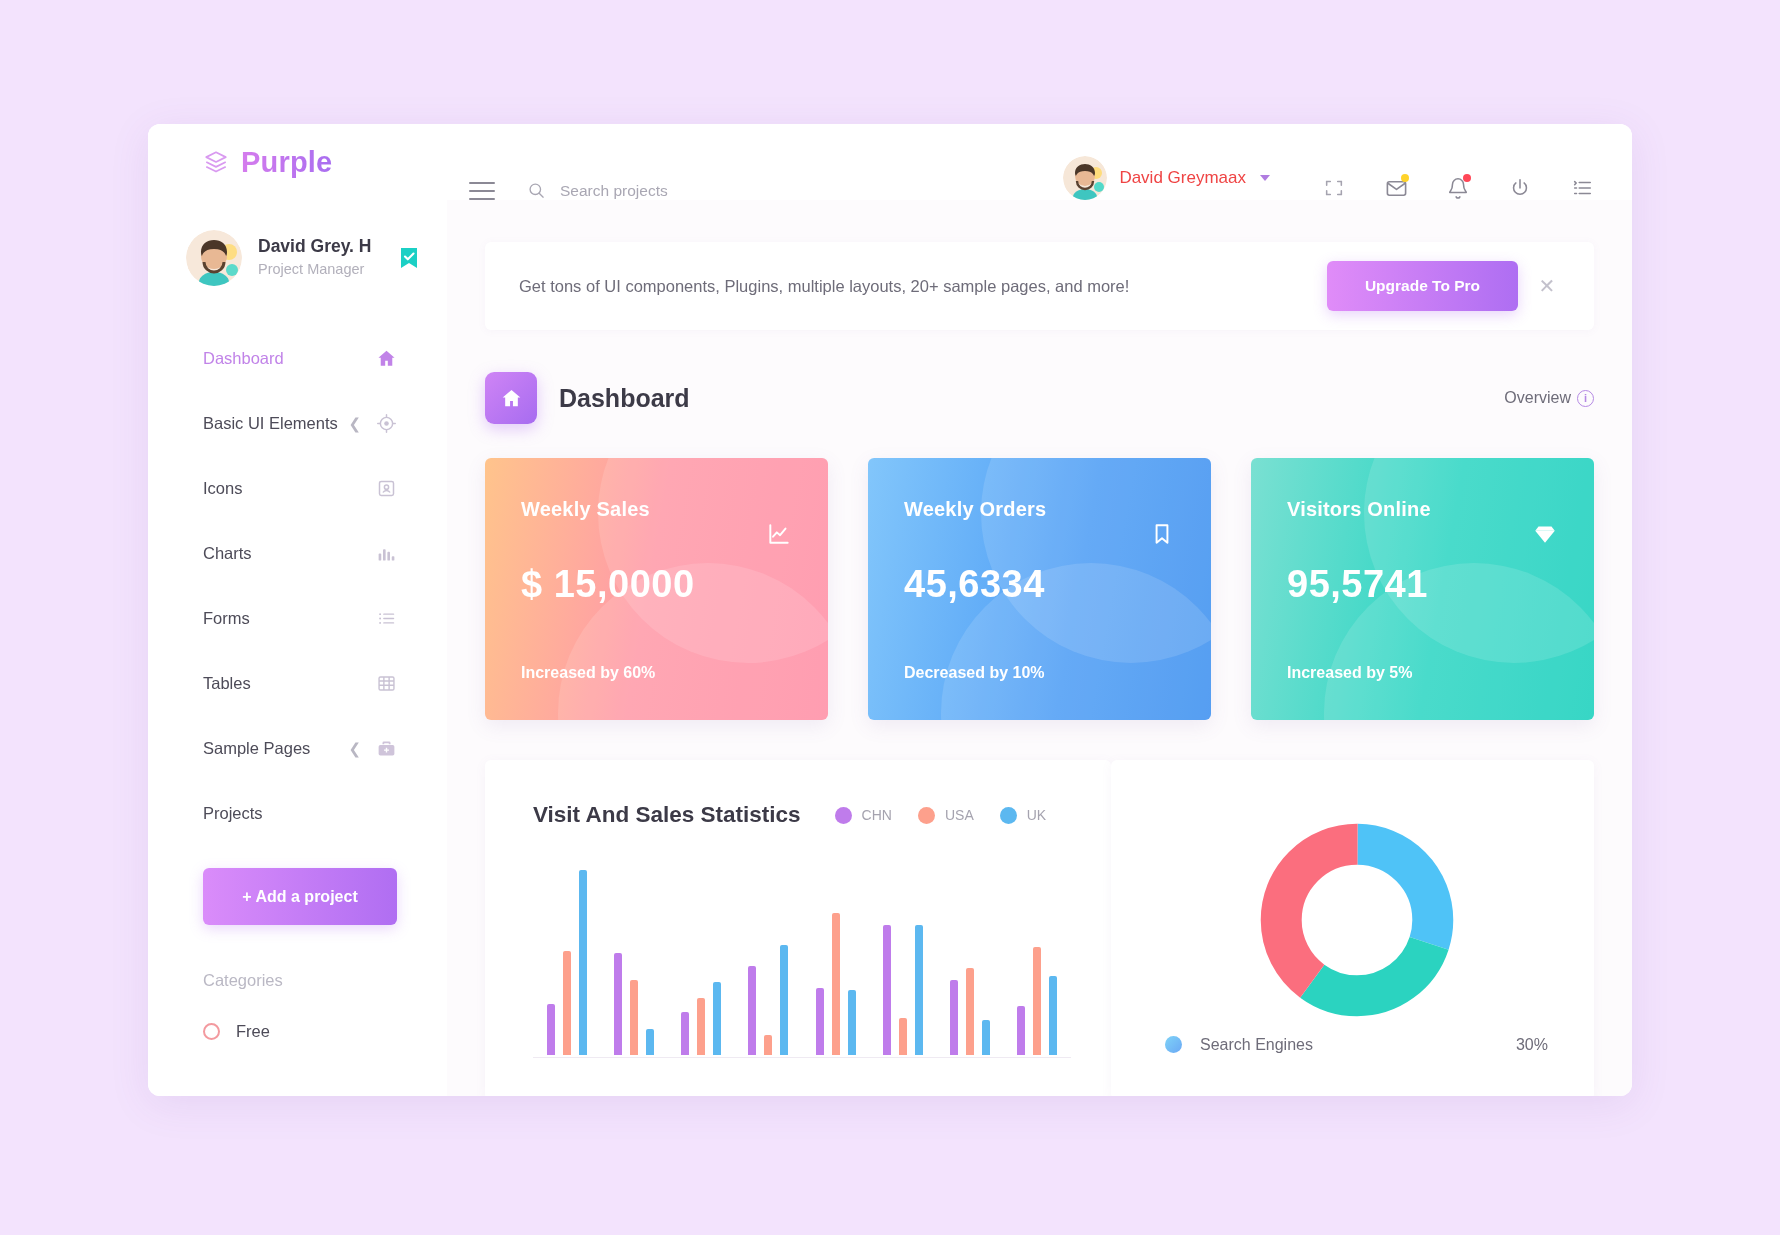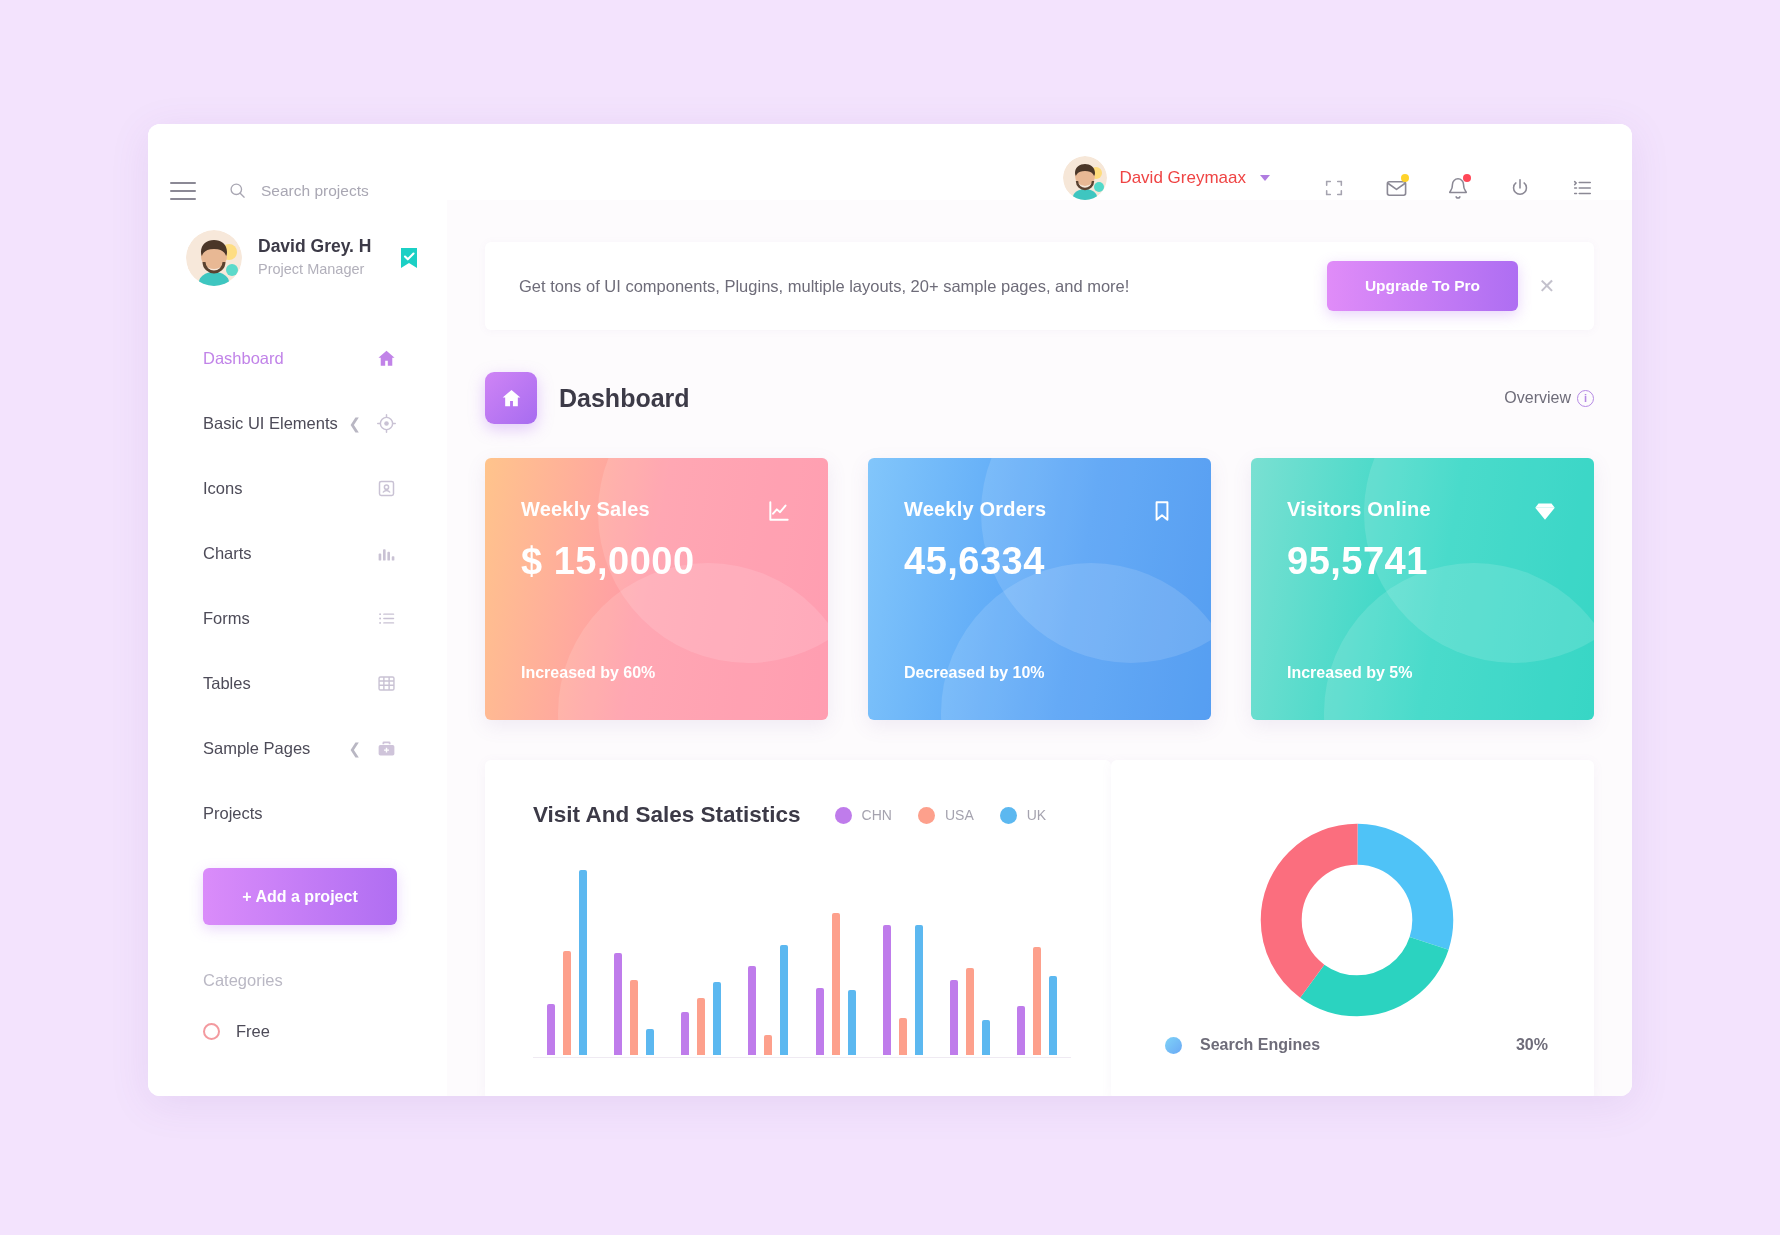--- a/index.html
+++ b/index.html
@@ -116,21 +116,21 @@
 
   .cards { display:flex; gap:40px; margin-top: 34px; }
   .stat-card {
     flex:1; height:262px; border-radius:6px; position:relative; overflow:hidden;
     padding: 40px 36px 0 36px; color:#fff;
     box-shadow: 0 6px 20px rgba(120,90,160,.10);
   }
   .stat-card .blob { position:absolute; border-radius:50%; background:rgba(255,255,255,.13); }
   .b1 { width:300px; height:300px; right:-70px; top:-95px; }
   .b2 { width:300px; height:300px; right:-30px; top:105px; background:rgba(255,255,255,.18);}
-  .stat-top { display:flex; align-items:flex-start; position:relative; z-index:2; }
+  .stat-top { display:flex; align-items:flex-start; position:relative; z-index:2;flex-direction:column; }
   .stat-title { font-size:20px; font-weight:700; letter-spacing:.2px; }
   .stat-ic { margin-left:auto; width:26px;height:26px; }
   .stat-num { font-size:38px; font-weight:700; margin-top:16px; position:relative; z-index:2; letter-spacing:.5px;}
   .stat-sub { position:absolute; left:36px; bottom:38px; font-size:16px; font-weight:700; z-index:2; }
   .c-sales { background: linear-gradient(100deg,#ffc48c 0%,#ff9aa8 48%,#ff8fa6 100%); }
   .c-orders { background: linear-gradient(100deg,#82c6fb 0%,#4f9ef5 60%,#3d90f0 100%); }
   .c-visitors{ background: linear-gradient(100deg,#7ae0d2 0%,#2fd6c4 55%,#1ad0bd 100%); }
 
   .panels { display:flex; margin-top: 40px; }
   .panel { background:#fff; border-radius:6px; box-shadow:0 2px 12px rgba(130,100,170,.06); }
@@ -142,33 +142,43 @@
   .lg { display:flex; align-items:center; gap:10px; }
   .lg-dot { width:17px;height:17px;border-radius:50%; }
   .lg-text { font-size:14px; color:#a5a3af; }
 
   .barchart { margin-top: 30px; height: 200px; display:flex; align-items:flex-end; gap:0; padding-bottom:2px;
               border-bottom:1px solid #efeaf2; }
   .bgroup { flex:1; display:flex; align-items:flex-end; justify-content:center; gap:8px; height:100%; }
   .bar { width:8px; border-radius:2px 2px 0 0; }
 
   .donut-wrap { margin-top: 18px; display:flex; justify-content:center; }
-  .tr-legend { margin-top: 16px; display:flex; align-items:flex-end; padding: 0 6px; font-weight: bold; }
+  .tr-legend { margin-top: 16px; display:flex; align-items:flex-start; padding: 0 6px; }
   .tr-dot { width:17px;height:17px;border-radius:50%; background:linear-gradient(135deg,#7fd3f7,#6aa8f5); flex:0 0 17px;}
   .tr-name { font-size:16px; color:#6e6c79; margin-left:18px; }
   .tr-pct { margin-left:auto; font-size:16px; color:#6e6c79; }
 </style>
 </head>
 <body>
 
 <div class="page-bg"></div>
 
 <div class="app-window">
 
   <div class="topbar">
+    <div class="brand">
+      <svg class="brand-logo" viewBox="0 0 24 24">
+        <g fill="none" stroke="#d99af0" stroke-width="1.6" stroke-linejoin="round">
+          <path d="M12 3 3 7.5l9 4.5 9-4.5z"></path>
+            <path d="M3 12l9 4.5 9-4.5"></path>
+            <path d="M3 16.3l9 4.5 9-4.5"></path>
+        </g>
+      </svg>
+      <span class="brand-name">Purple</span>
+    </div>
 
     <div class="topbar-right">
       <div class="hamburger">
           <span></span>
           <span></span>
           <span></span>
         </div>
 
       <div class="search-wrap">
         <svg width="19" height="19" viewBox="0 0 24 24">

